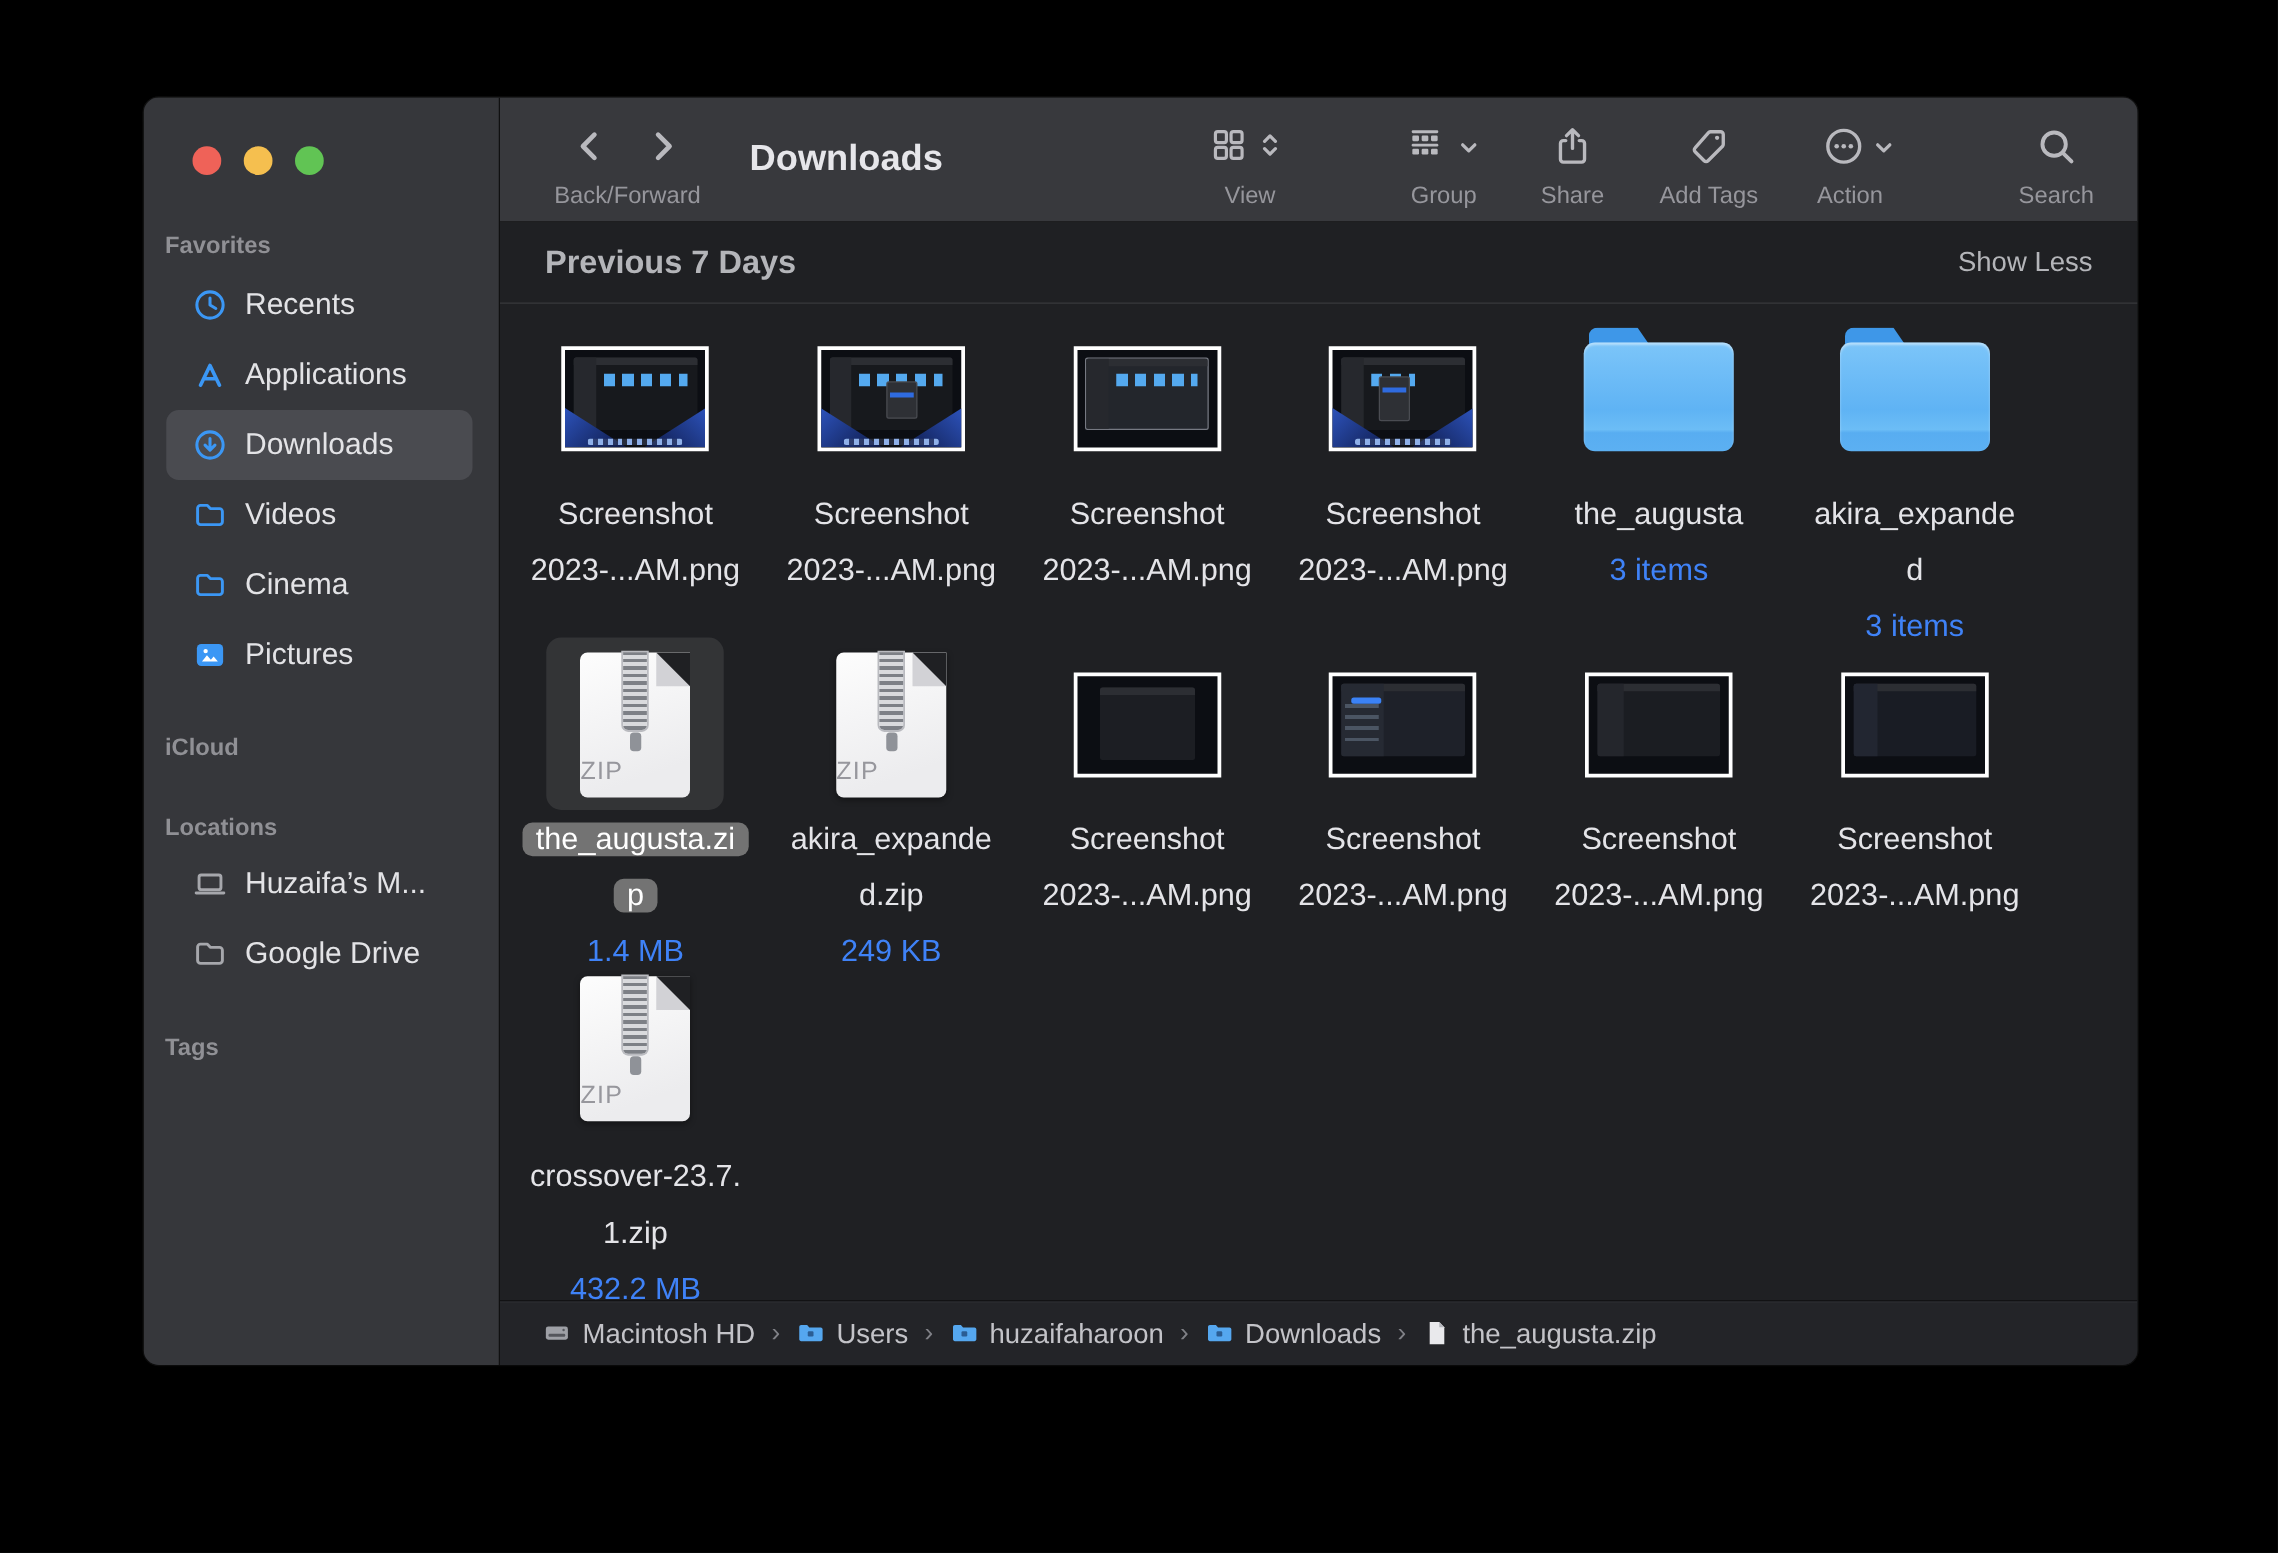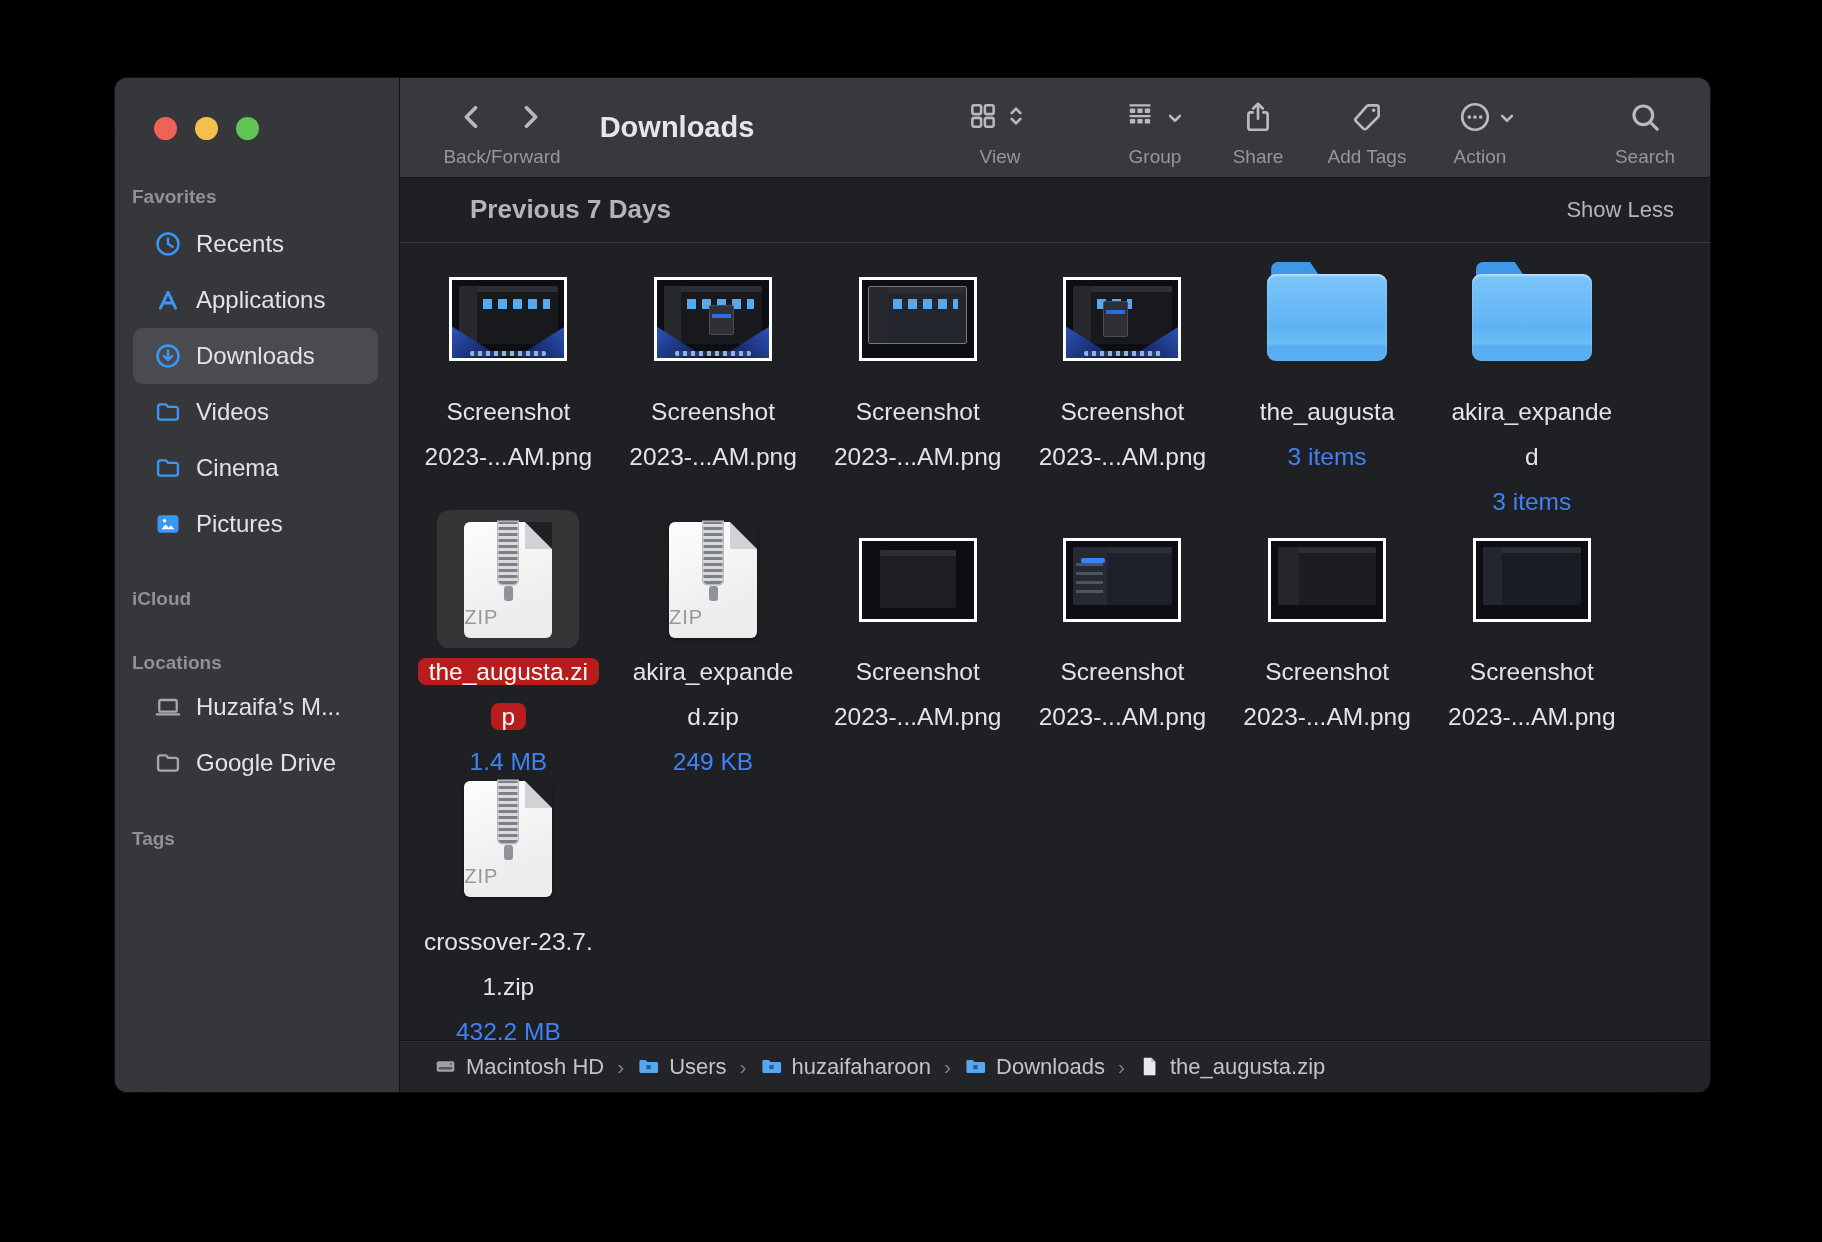--- a/index.html
+++ b/index.html
@@ -24,34 +24,34 @@
   
   .toolbar{position:absolute;left:285px;top:0;width:1310px;height:100px;background:#38393d;border-bottom:1px solid #161617;}
   .tb-label{position:absolute;top:68px;transform:translateX(-50%);font-size:19px;color:#96969c;white-space:nowrap;}
   .tb-ic{position:absolute;top:22px;color:#b9b9be;}
   .title{position:absolute;left:277px;top:33px;transform:translateX(-50%);font-size:29px;font-weight:700;color:#e6e6ea;}
   .tool{position:absolute;top:0;height:100px;}
 
   
   .content{position:absolute;left:285px;top:100px;width:1310px;height:862px;background:#1f2023;}
   .sec-head{position:absolute;left:0;right:0;top:0;height:65px;border-bottom:1px solid #39393d;}
-  .sec-title{position:absolute;left:36px;top:16px;font-size:26px;font-weight:700;color:#b4b5b9;margin-left:34px;}
+  .sec-title{position:absolute;left:36px;top:16px;font-size:26px;font-weight:700;color:#b4b5b9;}
   .show-less{position:absolute;right:36px;top:19px;font-size:22px;color:#b4b5b9;}
 
   .row{position:absolute;left:6px;display:flex;}
   .row1{top:84px;} .row2{top:326px;} .row3{top:605px;}
   .cell{width:204.7px;display:flex;flex-direction:column;align-items:center;}
   .izone{display:flex;align-items:flex-end;justify-content:center;width:100%;}
   .iz1{height:133px;padding-bottom:34px;}
   .iz2{height:151px;padding-bottom:7px;}
   .iz3{height:142px;padding-bottom:28px;}
   .lbl{display:flex;flex-direction:column;align-items:center;width:100%;gap:11px;}
   .lline{font-size:24.5px;line-height:34px;color:#e4e4e8;text-align:center;white-space:nowrap;}
   .meta{color:#3f82f7;}
-  .pill{background:#b91c1c;color:#fff;border-radius:8px;padding:0 11px;}
+  .pill{background:#737373;color:#fff;border-radius:8px;padding:0 11px;}
   .selback{background:rgba(255,255,255,.09);border-radius:12px;padding:12px 27px 10px;}
 
   
   .thumb{background:#fff;padding:3px;width:118px;height:84px;}
   .scr{position:relative;width:100%;height:100%;background:#0c0e13;overflow:hidden;}
   .win{position:absolute;left:6%;right:6%;top:8%;bottom:18%;background:#17191d;border-radius:2px;}
   .win::before{content:'';position:absolute;top:0;left:0;right:0;height:6px;background:#2c2e33;border-radius:2px 2px 0 0;}
   .tsb{position:absolute;left:0;top:0;bottom:0;width:18%;background:#26282d;border-radius:2px 0 0 2px;}
   .frow{position:absolute;left:24%;top:22%;right:8%;height:10px;
     background:repeating-linear-gradient(90deg,#54a9ef 0 9px,transparent 9px 15px);}

